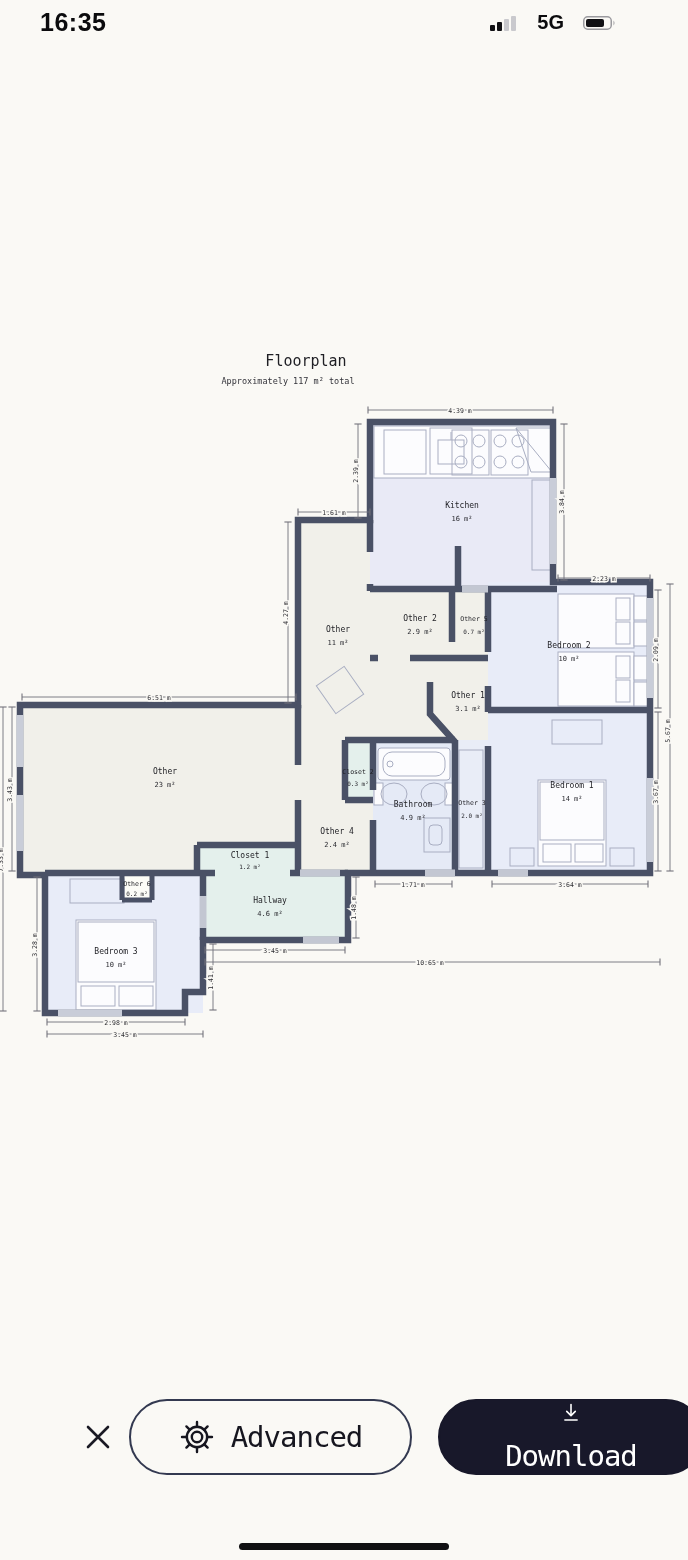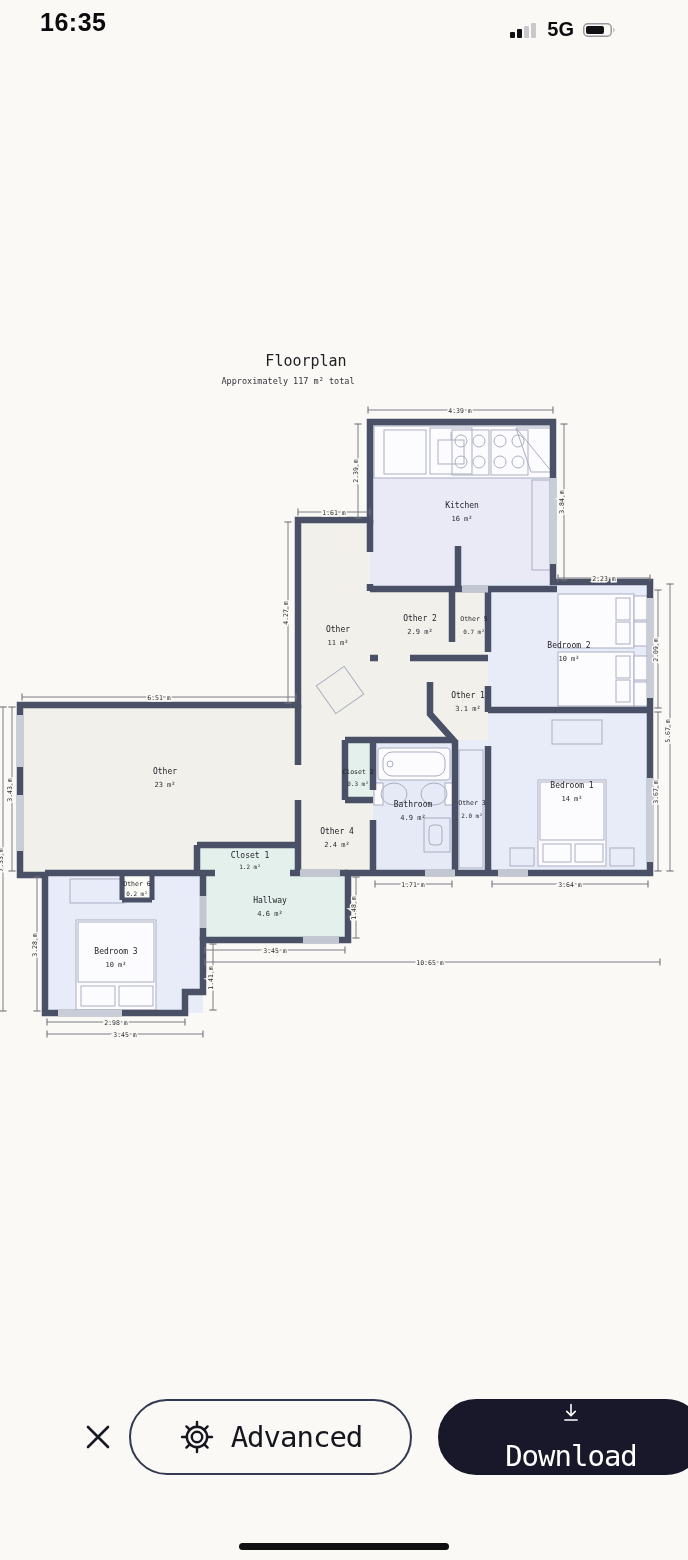--- a/index.html
+++ b/index.html
@@ -1,21 +1,21 @@
 <!DOCTYPE html>
 <html><head>
 <meta charset="utf-8">
 <style>
   html,body{margin:0;padding:0;}
   body{width:688px;height:1560px;position:relative;background:#faf9f5;font-family:"Liberation Sans",sans-serif;overflow:hidden;}
 
   
   .statusbar{position:absolute;top:0;left:0;width:636px;height:54px;display:flex;justify-content:space-between;align-items:flex-start;padding:8px 20px 0 40px;box-sizing:border-box;}
   .time{font-size:25px;font-weight:700;color:#0b0b0d;letter-spacing:.5px;}
-  .sb-right{display:flex;align-items:center;gap:9px;margin-top:10px;}
+  .sb-right{display:flex;align-items:center;gap:19px;margin-top:3px;}
   .network{font-size:20px;font-weight:600;color:#0b0b0d;}
 
   
   .fp-title{position:absolute;top:352px;left:0;width:612px;text-align:center;font-family:"DejaVu Sans Mono",monospace;font-size:15px;color:#1f1f24;}
   .fp-subtitle{position:absolute;top:376px;left:0;width:576px;text-align:center;font-family:"DejaVu Sans Mono",monospace;font-size:8.5px;color:#33333a;}
 
   .plan{position:absolute;top:390px;left:0;}
 
   
   .room{stroke:none;}

